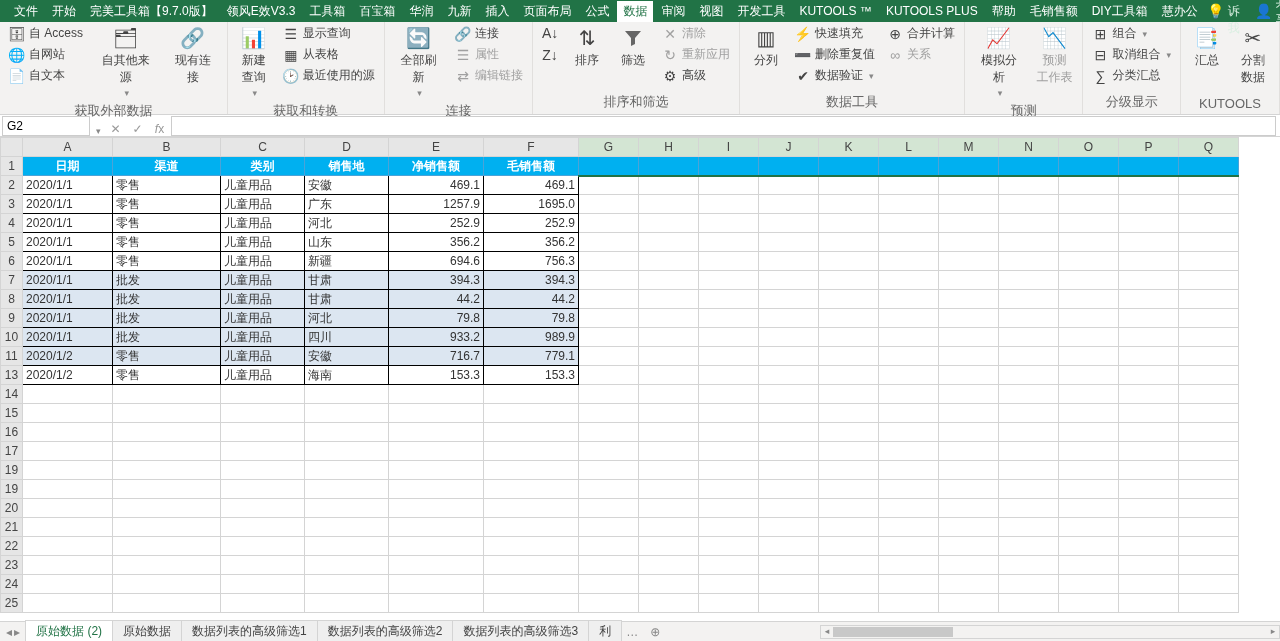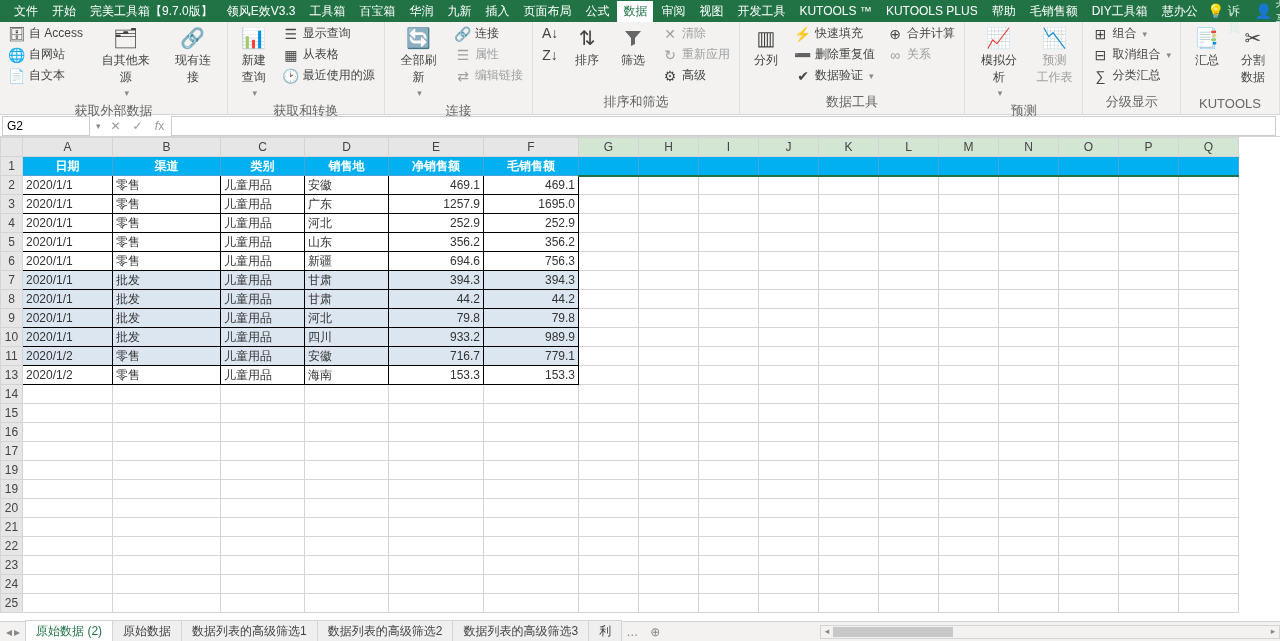--- a/index.html
+++ b/index.html
@@ -14,21 +14,21 @@
 .group-body { flex: 1; display: flex; align-items: flex-start; gap: 6px; }
 .group-label { text-align: center; font-size: 13px; color: #666; padding: 2px 0 3px; }
 .stack { display: flex; flex-direction: column; gap: 2px; font-size: 12px; }
 .small-btn { display: flex; align-items: center; gap: 4px; padding: 1px 3px; color: #444; cursor: pointer; white-space: nowrap; }
 .small-btn.disabled { color: #a0a0a0; }
 .big-btn { display: flex; flex-direction: column; align-items: center; justify-content: flex-end; gap: 2px; padding: 2px 4px; min-width: 40px; text-align: center; font-size: 12px; color: #444; cursor: pointer; }
 .big-btn.disabled { color: #a0a0a0; }
 .icon24 { width: 24px; height: 24px; display: inline-flex; align-items: center; justify-content: center; font-size: 20px; }
 .icon16 { width: 16px; height: 16px; display: inline-flex; align-items: center; justify-content: center; font-size: 14px; }
 .caret::after { content: "▾"; font-size: 9px; margin-left: 2px; color: #888; }
-.namebox-row { display: flex; align-items: center; height: 22px; border-bottom: 1px solid #d4d4d4; background: #fff; }
+.namebox-row { display: flex; align-items: flex-end; height: 22px; border-bottom: 1px solid #d4d4d4; background: #fff; }
 .namebox { width: 88px; height: 20px; border: 1px solid #ccc; margin: 0 2px; padding: 1px 4px; font-size: 12px; }
 .fx-btn { width: 22px; text-align: center; color: #999; font-size: 12px; }
 .formula-bar { flex: 1; height: 20px; border: 1px solid #ccc; margin-right: 4px; font-size: 12px; padding: 1px 4px; background: #fff; }
 .grid-wrap { position: relative; height: 484px; overflow: hidden; background: #fff; }
 table.sheet { border-collapse: collapse; table-layout: fixed; }
 table.sheet th, table.sheet td { border: 1px solid #d4d4d4; height: 19px; font-size: 12px; padding: 0 3px; white-space: nowrap; overflow: hidden; }
 table.sheet .colhdr { background: #e6e6e6; color: #444; text-align: center; font-weight: normal; position: sticky; top: 0; }
 table.sheet .colhdr.sel { background: #d3e5d3; }
 table.sheet .rowhdr { background: #e6e6e6; color: #444; text-align: center; width: 22px; font-weight: normal; }
 table.sheet .title-row td { background: #00B0F0; color: #fff; text-align: center; font-weight: bold; border: 1px solid #4aa3d8; }

